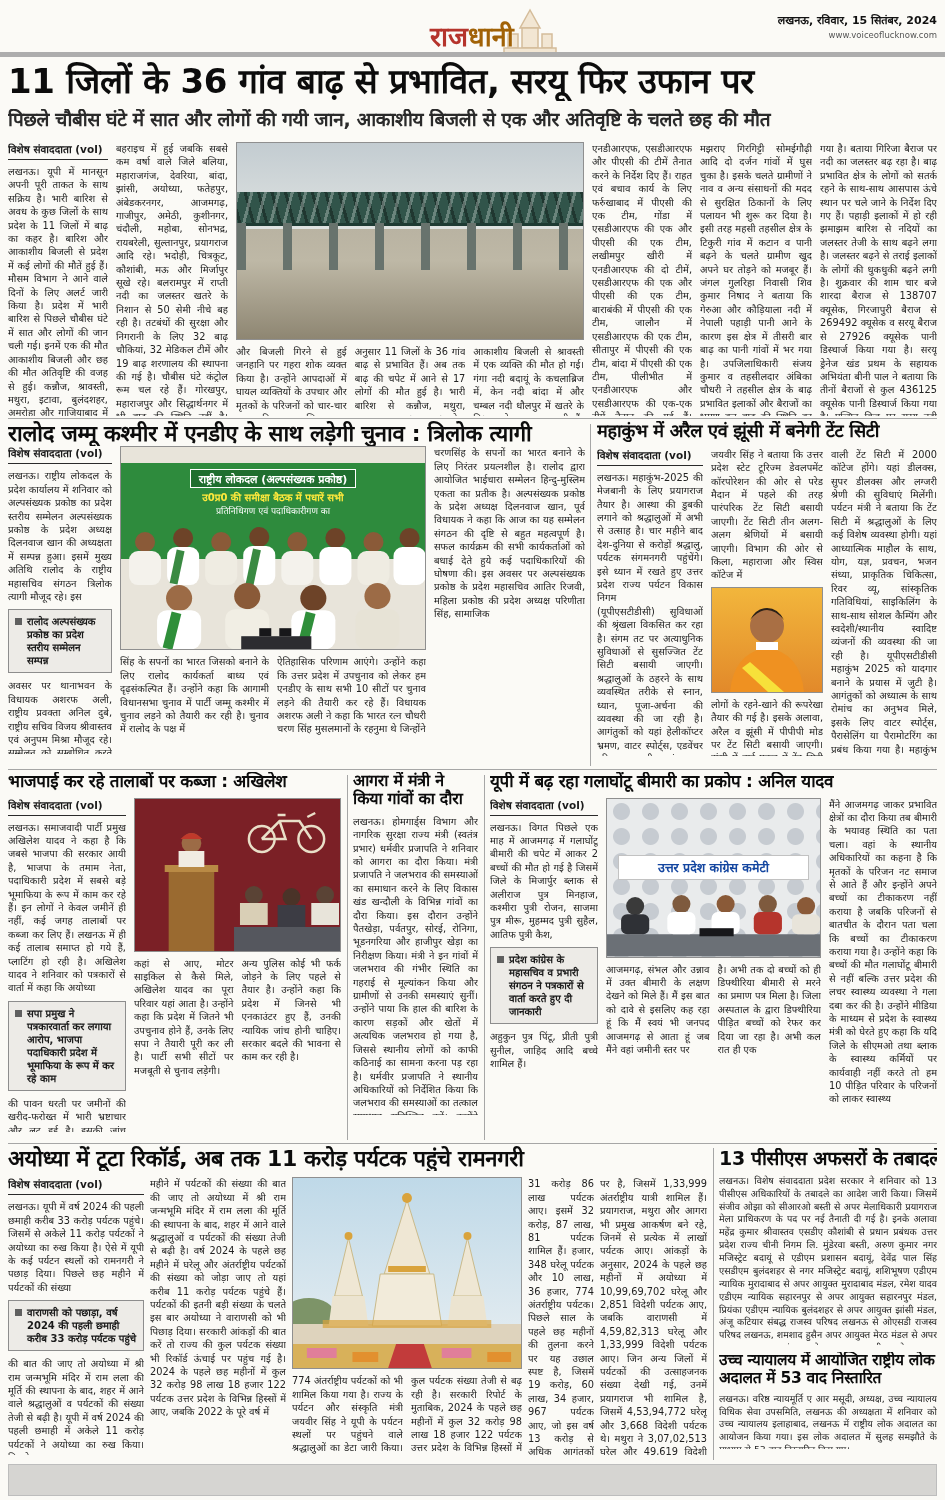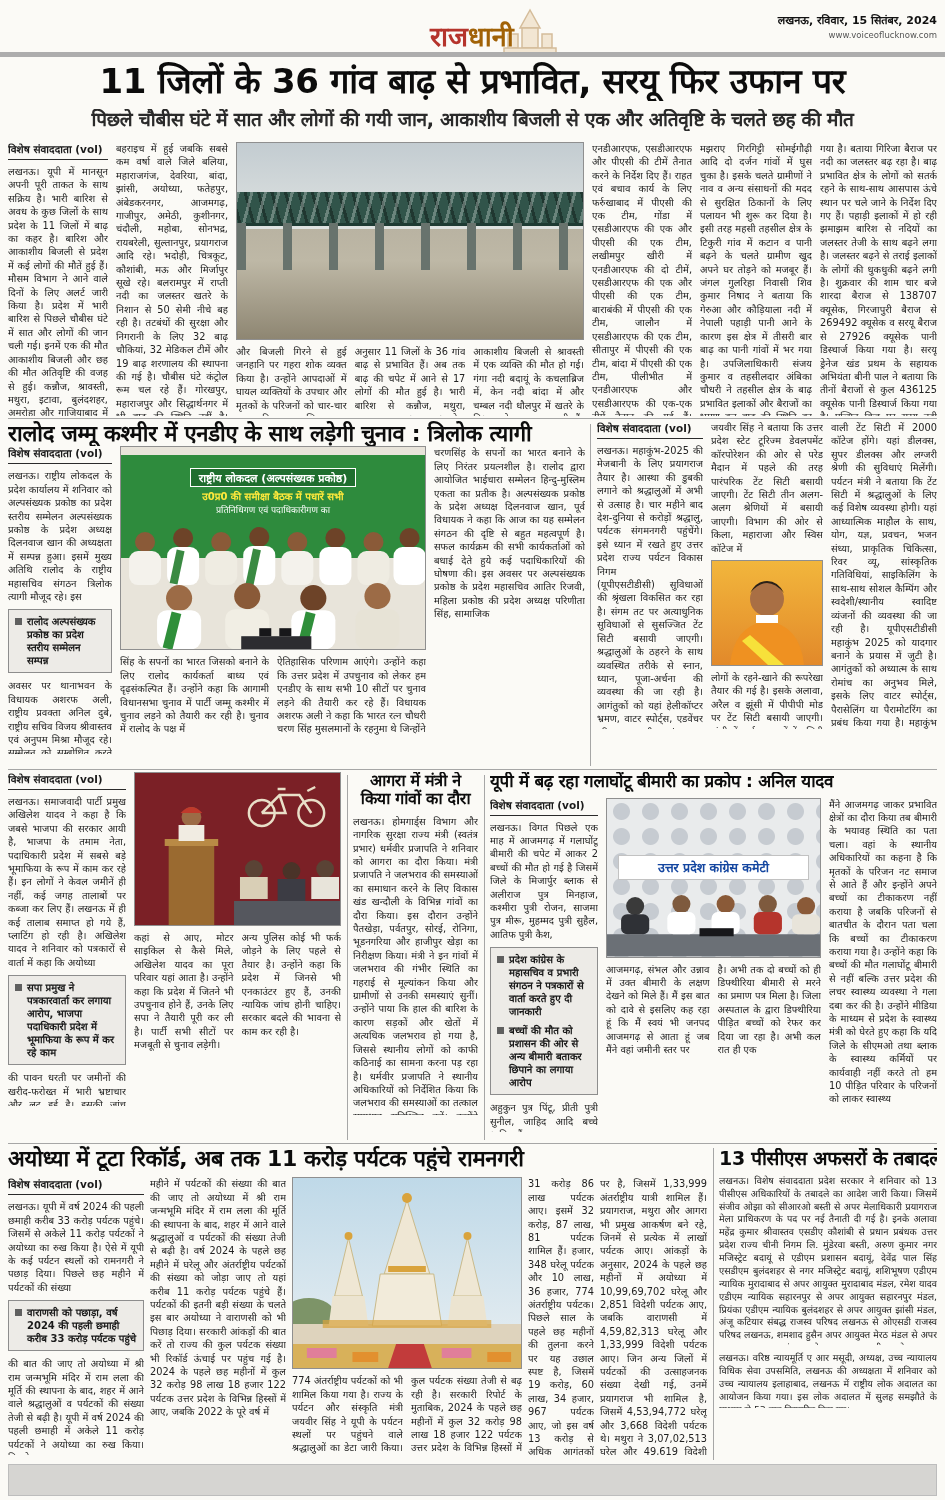--- a/index.html
+++ b/index.html
@@ -33,33 +33,33 @@
   
   .photo-bridge{background:linear-gradient(#c3ccd1 0%,#dfe3e1 44%,#b9b3a2 44%,#beb8a6 60%,#8e8672 100%);}
   .pb-truss{position:absolute;left:0;right:0;top:25%;height:16%;background-color:#31544a;
     background-image:repeating-linear-gradient(105deg,rgba(255,255,255,.28) 0 3px,transparent 3px 13px),
                      repeating-linear-gradient(-105deg,rgba(0,0,0,.35) 0 3px,transparent 3px 13px);
     border-bottom:3px solid #1e3b33;}
   .pb-piers{position:absolute;left:0;right:0;top:41%;height:24%;
     background:repeating-linear-gradient(90deg,#68736d 0 9px,transparent 9px 46px);}
   
   .photo-rld{background:#e8e4da;}
-  .rld-banner{position:absolute;top:8px;left:0;right:0;height:45%;background:#2e8b3d;color:#fff;text-align:center;padding-top:12px;overflow:hidden;}
+  .rld-banner{position:absolute;top:16px;left:0;right:0;height:45%;background:#2e8b3d;color:#fff;text-align:center;padding-top:5px;overflow:hidden;}
   .rld-b1{font-size:11px;font-weight:bold;background:#1f6e2e;display:inline-block;padding:1px 8px;border:1px solid #fff;}
   .rld-b2{font-size:10px;font-weight:bold;color:#ffe93c;margin-top:2px;}
   .rld-b3{font-size:9px;color:#fff;}
   .rld-crowd{position:absolute;left:0;right:0;bottom:0;height:62%;}
   
   .cong-wall{position:absolute;inset:0;background-color:#e9ebec;
     background-image:radial-gradient(circle,#c6cbd1 8px,transparent 9px);background-size:29px 25px;}
   .cong-banner{position:absolute;top:36%;left:5%;right:5%;background:#fff;color:#1446a0;font-weight:800;
     text-align:center;font-size:12.5px;padding:3px 0;border:1px solid #c2c2c2;white-space:nowrap;overflow:hidden;}
   .cong-people{position:absolute;left:0;right:0;bottom:0;height:42%;}
   
-  .center{text-align:center;}
+  .center{text-align:left;}
   #bottom-strip{background:#d6d5d2;border:1px solid #bdbdbd;}
 </style>
 </head>
 <body>
 
 <div id="page">
 
   <div class="abs flexrow" style="top:8px;left:10px;right:8px;height:44px;align-items:flex-start;">
     <div class="abs" id="logo" style="left:420px;top:0;">
       <svg width="60" height="48" viewBox="0 0 60 48">
@@ -173,20 +173,21 @@
           <div class="col" style="flex:1;">ऐतिहासिक परिणाम आएंगे। उन्होंने कहा कि उत्तर प्रदेश में उपचुनाव को लेकर हम एनडीए के साथ सभी 10 सीटों पर चुनाव लड़ने की तैयारी कर रहे हैं। विधायक अशरफ अली ने कहा कि भारत रत्न चौधरी चरण सिंह मुसलमानों के रहनुमा थे जिन्होंने</div>
         </div>
       </div>
       <div class="col" style="flex:1;">चरणसिंह के सपनों का भारत बनाने के लिए निरंतर प्रयत्नशील है। रालोद द्वारा आयोजित भाईचारा सम्मेलन हिन्दु-मुस्लिम एकता का प्रतीक है। अल्पसंख्यक प्रकोष्ठ के प्रदेश अध्यक्ष दिलनवाज खान, पूर्व विधायक ने कहा कि आज का यह सम्मेलन संगठन की दृष्टि से बहुत महत्वपूर्ण है। सफल कार्यक्रम की सभी कार्यकर्ताओं को बधाई देते हुये कई पदाधिकारियों की घोषणा की। इस अवसर पर अल्पसंख्यक प्रकोष्ठ के प्रदेश महासचिव आतिर रिजवी, महिला प्रकोष्ठ की प्रदेश अध्यक्ष परिणीता सिंह, सामाजिक</div>
     </div>
   </section>
 
   <div class="vrule" style="left:590px;top:424px;height:342px;"></div>
 
   <section class="abs" style="top:421px;left:597px;width:340px;height:346px;">
+    <div class="headline" style="font-size:18px;margin-bottom:6px;">महाकुंभ में अरैल एवं झूंसी में बनेगी टेंट सिटी</div>
     <div class="flexrow" style="gap:8px;height:308px;">
       <div class="colwrap" style="width:106px;">
         <div class="byline">विशेष संवाददाता (vol)</div>
         <div class="col">लखनऊ। महाकुंभ-2025 की मेजबानी के लिए प्रयागराज तैयार है। आस्था की डुबकी लगाने को श्रद्धालुओं में अभी से उत्साह है। चार महीने बाद देश-दुनिया से करोड़ों श्रद्धालु, पर्यटक संगमनगरी पहुंचेंगे। इसे ध्यान में रखते हुए उत्तर प्रदेश राज्य पर्यटन विकास निगम</div>
         <div class="col" style="flex:1;">(यूपीएसटीडीसी) सुविधाओं की श्रृंखला विकसित कर रहा है। संगम तट पर अत्याधुनिक सुविधाओं से सुसज्जित टेंट सिटी बसायी जाएगी। श्रद्धालुओं के ठहरने के साथ व्यवस्थित तरीके से स्नान, ध्यान, पूजा-अर्चना की व्यवस्था की जा रही है। आगंतुकों को यहां हेलीकॉप्टर भ्रमण, वाटर स्पोर्ट्स, एडवेंचर टूरिज्म व लजीज व्यंजन का आनंद लेने का मौका मिलेगा। पर्यटन एवं संस्कृति मंत्री</div>
       </div>
       <div class="colwrap" style="width:112px;">
         <div class="col">जयवीर सिंह ने बताया कि उत्तर प्रदेश स्टेट टूरिज्म डेवलपमेंट कॉरपोरेशन की ओर से परेड मैदान में पहले की तरह पारंपरिक टेंट सिटी बसायी जाएगी। टेंट सिटी तीन अलग-अलग श्रेणियों में बसायी जाएगी। विभाग की ओर से किला, महाराजा और स्विस कॉटेज में</div>
         <div class="photo" style="height:104px;margin:5px 0;">
           <svg width="100%" height="100%" viewBox="0 0 110 104" preserveAspectRatio="none">
@@ -206,20 +207,21 @@
         </div>
         <div class="col" style="flex:1;">लोगों के रहने-खाने की रूपरेखा तैयार की गई है। इसके अलावा, अरैल व झूंसी में पीपीपी मोड पर टेंट सिटी बसायी जाएगी। झूंसी में ढाई एकड़ में टेंट सिटी का निर्माण होगा, जिसमें 200 कॉटेज तैयार होंगे। यहां सुपर डीलक्स, प्रिमियम, विला आदि श्रेणी में सुविधाएं मिलेंगी। अरैल में 25 एकड़ में सजने</div>
       </div>
       <div class="col" style="flex:1;">वाली टेंट सिटी में 2000 कॉटेज होंगे। यहां डीलक्स, सुपर डीलक्स और लग्जरी श्रेणी की सुविधाएं मिलेंगी। पर्यटन मंत्री ने बताया कि टेंट सिटी में श्रद्धालुओं के लिए कई विशेष व्यवस्था होगी। यहां आध्यात्मिक माहौल के साथ, योग, यज्ञ, प्रवचन, भजन संध्या, प्राकृतिक चिकित्सा, रिवर व्यू, सांस्कृतिक गतिविधियां, साइकिलिंग के साथ-साथ सोशल कैम्पिंग और स्वदेशी/स्थानीय स्वादिष्ट व्यंजनों की व्यवस्था की जा रही है। यूपीएसटीडीसी महाकुंभ 2025 को यादगार बनाने के प्रयास में जुटी है। आगंतुकों को अध्यात्म के साथ रोमांच का अनुभव मिले, इसके लिए वाटर स्पोर्ट्स, पैरासेलिंग या पैरामोटरिंग का प्रबंध किया गया है। महाकुंभ के दौरान प्रयागराज की पर्यटन क्षमता को बढ़ावा देने के लिए मेला मैदान के अरैल घाट पर वाटर स्पोर्ट्स के आयोजन की भी योजना है। जयवीर सिंह ने बताया कि संगमनगरी आने वाले श्रद्धालु/पर्यटक रेत पर बसे शहर में टैंट सिटी के साथ-साथ योग-प्राणायाम और मेडिटेशन सत्र का हिस्सा भी बन सकते हैं।</div>
     </div>
   </section>
 
   <div class="hrule" style="top:769px;"></div>
 
   <section class="abs" style="top:772px;left:8px;width:333px;height:368px;">
+    <div class="headline" style="font-size:17px;margin-bottom:6px;">भाजपाई कर रहे तालाबों पर कब्जा : अखिलेश</div>
     <div class="flexrow" style="gap:8px;height:334px;">
       <div class="colwrap" style="width:118px;">
         <div class="byline">विशेष संवाददाता (vol)</div>
         <div class="col">लखनऊ। समाजवादी पार्टी प्रमुख अखिलेश यादव ने कहा है कि जबसे भाजपा की सरकार आयी है, भाजपा के तमाम नेता, पदाधिकारी प्रदेश में सबसे बड़े भूमाफिया के रूप में काम कर रहे हैं। इन लोगों ने केवल जमीनें ही नहीं, कई जगह तालाबों पर कब्जा कर लिए हैं। लखनऊ में ही कई तालाब समाप्त हो गये हैं, प्लाटिंग हो रही है। अखिलेश यादव ने शनिवार को पत्रकारों से वार्ता में कहा कि अयोध्या</div>
         <div class="hl-box">
           <span class="hl-bullet"></span>
           <span>सपा प्रमुख ने पत्रकारवार्ता कर लगाया आरोप, भाजपा पदाधिकारी प्रदेश में भूमाफिया के रूप में कर रहे काम</span>
         </div>
         <div class="col" style="flex:1;">की पावन धरती पर जमीनों की खरीद-फरोख्त में भारी भ्रष्टाचार और लूट हुई है। इसकी जांच कराई जाएगी। महिलाओं से जुड़े अपराध की सबसे ज्यादा घटनाएं यूपी में हो रही हैं, क्योंकि पुलिस विभाग शासन के दबाव में काम कर रहा है।</div>
       </div>
@@ -267,24 +269,20 @@
   <section class="abs" style="top:772px;left:490px;width:447px;height:368px;">
     <div class="headline" style="font-size:17px;margin-bottom:6px;">यूपी में बढ़ रहा गलाघोंटू बीमारी का प्रकोप : अनिल यादव</div>
     <div class="flexrow" style="gap:8px;height:334px;">
       <div class="colwrap" style="width:108px;">
         <div class="byline">विशेष संवाददाता (vol)</div>
         <div class="col">लखनऊ। विगत पिछले एक माह में आजमगढ़ में गलाघोंटू बीमारी की चपेट में आकर 2 बच्चों की मौत हो गई है जिसमें जिले के मिजार्पुर ब्लाक से अलीराज पुत्र मिनहाज, कश्मीरा पुत्री रोजन, साजमा पुत्र मीरू, मुहम्मद पुत्री सुहैल, आतिफ पुत्री कैश,</div>
         <div class="hl-box" style="flex-direction:column;gap:6px;">
           <span class="flexrow" style="gap:5px;">
               <span class="hl-bullet"></span>
               <span>प्रदेश कांग्रेस के महासचिव व प्रभारी संगठन ने पत्रकारों से वार्ता करते हुए दी जानकारी</span>
-            </span>
-          <span class="flexrow" style="gap:5px;">
-              <span class="hl-bullet"></span>
-              <span>बच्चों की मौत को प्रशासन की ओर से अन्य बीमारी बताकर छिपाने का लगाया आरोप</span>
             </span>
         </div>
         <div class="col" style="flex:1;">अहुकुन पुत्र पिंटू, प्रीती पुत्री सुनील, जाहिद आदि बच्चे शामिल हैं।</div>
       </div>
       <div class="colwrap" style="width:215px;">
         <div class="photo" style="height:158px;">
           <div class="cong-wall"></div>
           <div class="cong-banner">उत्तर प्रदेश कांग्रेस कमेटी</div>
           <svg class="cong-people" viewBox="0 0 215 66" preserveAspectRatio="none">
             <rect x="0" y="44" width="215" height="22" fill="#6b7076"></rect>
@@ -367,18 +365,19 @@
   </section>
 
   <div class="vrule" style="left:713px;top:1148px;height:312px;"></div>
 
   <section class="abs" style="top:1148px;left:719px;width:218px;height:200px;">
     <div class="headline center" style="font-size:19px;margin-bottom:5px;">13 पीसीएस अफसरों के तबादले</div>
     <div class="col" style="font-size:9.4px;height:170px;">लखनऊ। विशेष संवाददाता प्रदेश सरकार ने शनिवार को 13 पीसीएस अधिकारियों के तबादले का आदेश जारी किया। जिसमें संजीव ओझा को सीआरओ बस्ती से अपर मेलाधिकारी प्रयागराज मेला प्राधिकरण के पद पर नई तैनाती दी गई है। इनके अलावा महेंद्र कुमार श्रीवास्तव एसडीए कौशांबी से प्रधान प्रबंधक उत्तर प्रदेश राज्य चीनी निगम लि. मुंडेरवा बस्ती, अरुण कुमार नगर मजिस्ट्रेट बदायूं से एडीएम प्रशासन बदायूं, देवेंद्र पाल सिंह एसडीएम बुलंदशहर से नगर मजिस्ट्रेट बदायूं, शशिभूषण एडीएम न्यायिक मुरादाबाद से अपर आयुक्त मुरादाबाद मंडल, रमेश यादव एडीएम न्यायिक सहारनपुर से अपर आयुक्त सहारनपुर मंडल, प्रियंका एडीएम न्यायिक बुलंदशहर से अपर आयुक्त झांसी मंडल, अंजू कटियार संबद्ध राजस्व परिषद लखनऊ से ओएसडी राजस्व परिषद लखनऊ, शमशाद हुसैन अपर आयुक्त मेरठ मंडल से अपर आयुक्त आजमगढ़ मंडल, राकेश कुमार गुप्ता सीआरओ प्रतापगढ़ से अपर आयुक्त वाराणसी मंडल, सुभाष चंद्र यादव एडीएम न्यायिक सोनभद्र से अपर आयुक्त वाराणसी मंडल, अजय कुमार तिवारी ओएसडी राजस्व परिषद लखनऊ से सीआरओ प्रतापगढ़ तथा भगवान शरण अपर आयुक्त अलीगढ़ मंडल से अपर आयुक्त चित्रकूटधाम मंडल के पद पर भेजे गए हैं।</div>
   </section>
 
   <section class="abs" style="top:1352px;left:719px;width:218px;height:108px;">
+    <div class="headline wrap center" style="font-size:15.5px;margin-bottom:5px;">उच्च न्यायालय में आयोजित राष्ट्रीय लोक अदालत में 53 वाद निस्तारित</div>
     <div class="col" style="font-size:9.4px;height:56px;">लखनऊ। वरिष्ठ न्यायमूर्ति ए आर मसूदी, अध्यक्ष, उच्च न्यायालय विधिक सेवा उपसमिति, लखनऊ की अध्यक्षता में शनिवार को उच्च न्यायालय इलाहाबाद, लखनऊ में राष्ट्रीय लोक अदालत का आयोजन किया गया। इस लोक अदालत में सुलह समझौते के माध्यम से 53 वाद निस्तारित किए गए।</div>
   </section>
 
   <div id="bottom-strip" class="abs" style="top:1464px;left:8px;right:8px;height:30px;"></div>
 
 </div>
 
 </body></html>

